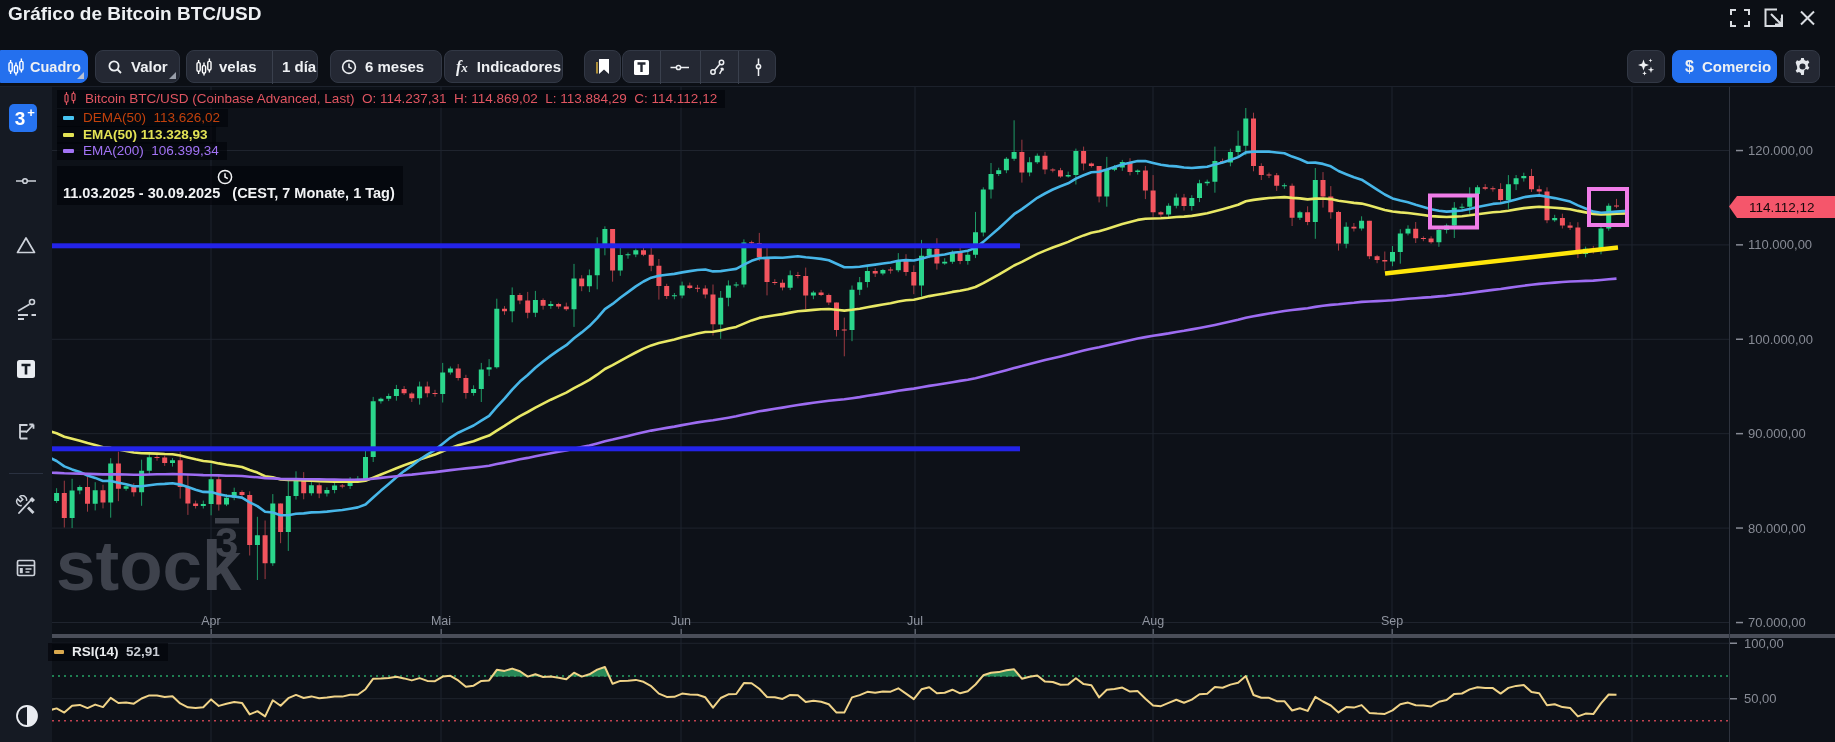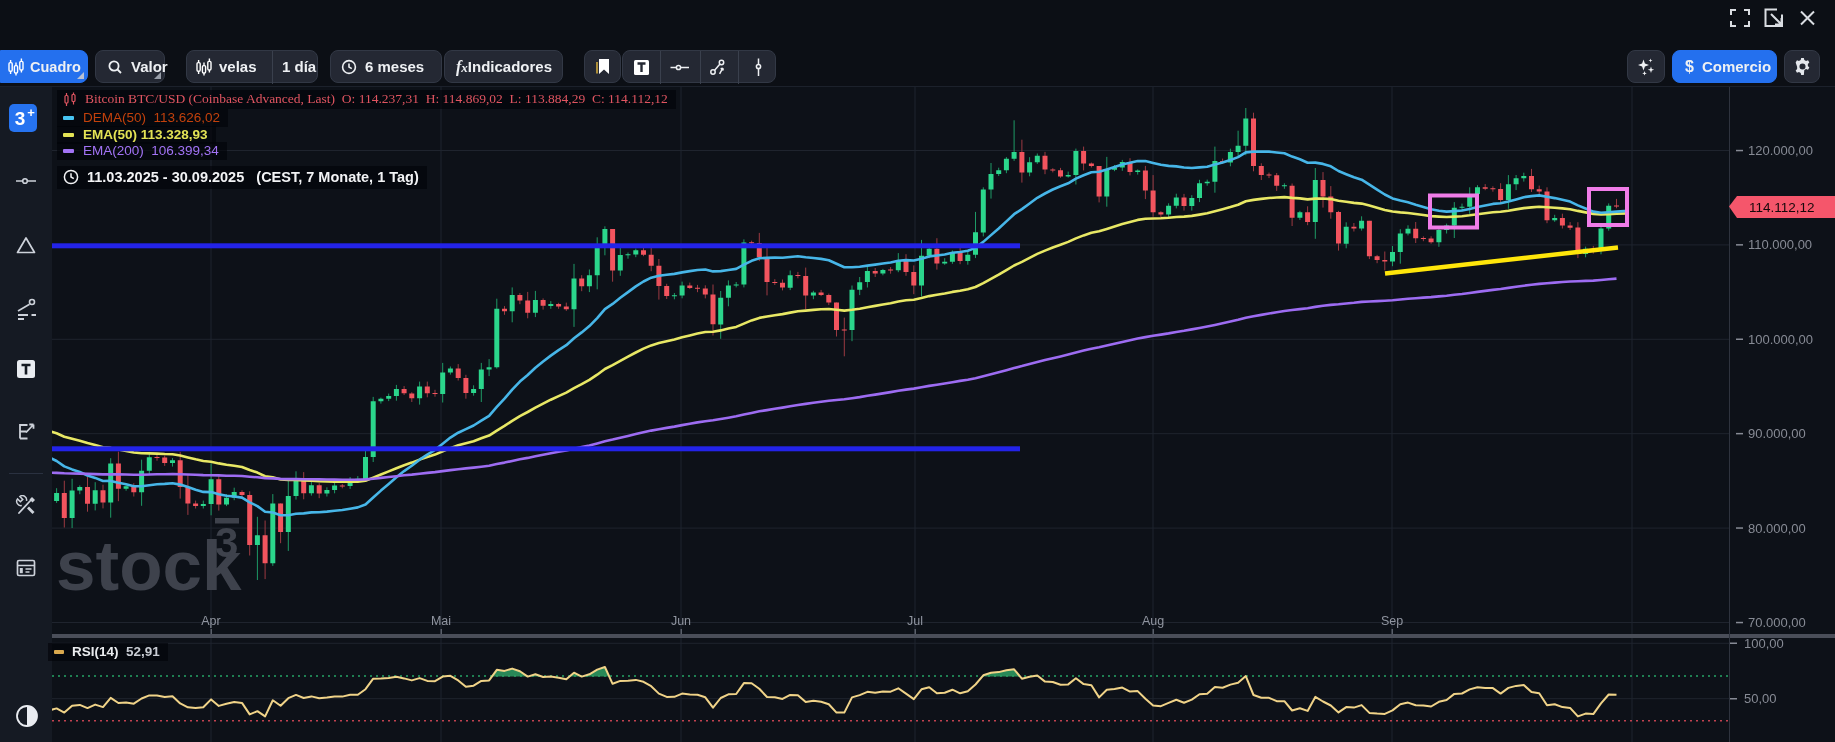--- a/index.html
+++ b/index.html
@@ -17,20 +17,21 @@
   .sep { position:absolute; top:0; width:1px; height:33px; background:#3a404d; }
   #sidebar { position:absolute; left:0; top:86px; width:52px; height:656px; background:#151a23; }
   #sidebar svg { position:absolute; left:15px; }
   #chartsvg { position:absolute; left:0; top:86px; }
   .legend { position:absolute; font-size:13.5px; color:#d8dbe0; }
   .lrow { position:absolute; left:57px; background:rgba(2,4,8,0.62); padding:1px 8px 2px 6px; white-space:nowrap; display:flex; align-items:center; }
 </style>
 </head>
 <body>
   <div id="titlebar">
+    <h1>Gráfico de Bitcoin BTC/USD</h1>
     <svg class="winicons" width="1835" height="28" viewBox="0 0 1835 28">
       <g stroke="#dadde2" stroke-width="2" fill="none">
         <path d="M1731 11 v-5 h5 M1744 6 h5 v5 M1749 17 v5 h-5 M1736 22 h-5 v-5"></path>
         <path d="M1777 5.5 h-11.5 v16.5 h16.5 v-11.5"></path>
         <path d="M1771 10 l10.5 10.5 M1781.5 14 v6.5 H1775"></path>
         <path d="M1801 7.5 l13 13 M1814 7.5 l-13 13"></path>
       </g>
     </svg>
   </div>
 
@@ -40,21 +41,21 @@
         <path d="M2.6 4.6 V2 M2.6 13.2 V16"></path>
         <rect x="1" y="4.6" width="3.2" height="8.6" rx="1.2"></rect>
         <path d="M8 7.6 V4.6 M8 15 V17.6"></path>
         <rect x="6.4" y="7.6" width="3.2" height="7.4" rx="1.2"></rect>
         <path d="M13.4 3.4 V0.6 M13.4 12 V14.6"></path>
         <rect x="11.8" y="3.4" width="3.2" height="8.6" rx="1.2"></rect>
       </svg>
       <span style="margin-left:6px;font-size:14.5px">Cuadro</span>
       <div class="fold" style="border-bottom-color:#b9c2d4"></div>
     </div>
-    <div class="btn" style="left:95px;width:70px;">
+    <div class="btn" style="left:95px;width:85px;">
       <svg width="16" height="16" viewBox="0 0 16 16" style="margin-left:11px;flex:none" fill="none" stroke="#eef0f3" stroke-width="1.8">
         <circle cx="7" cy="7" r="4.6"></circle>
         <path d="M10.5 10.5 L14 14"></path>
       </svg>
       <span style="margin-left:8px">Valor</span>
       <div class="fold"></div>
     </div>
     <div class="btn" style="left:186px;width:132px;">
       <svg width="16" height="18" viewBox="0 0 16 18" style="margin-left:9px;flex:none" fill="none" stroke="#fff" stroke-width="1.4">
         <path d="M2.6 4.6 V2 M2.6 13.2 V16"></path>
@@ -70,21 +71,21 @@
     </div>
     <div class="btn" style="left:330px;width:112px;">
       <svg width="16" height="16" viewBox="0 0 16 16" style="margin-left:10px" fill="none" stroke="#eef0f3" stroke-width="1.6">
         <circle cx="8" cy="8" r="6.4"></circle>
         <path d="M8 4.4 V8 L10.8 9.6"></path>
       </svg>
       <span style="margin-left:8px">6 meses</span>
     </div>
     <div class="btn" style="left:444px;width:119px;">
       <span style="margin-left:11px;font-style:italic;font-weight:bold;font-size:16px;font-family:'Liberation Serif',serif;">f<span style="font-size:13px">x</span></span>
-      <span style="">Indicadores</span>
+      <span style="margin-left:9px">Indicadores</span>
     </div>
     <div class="btn" style="left:584px;width:37px;">
       <svg width="16" height="17" viewBox="0 0 16 17" style="margin-left:10px">
         <path d="M4 1 h10 v15 l-5 -4.4 L4 16 z" fill="#fff"></path>
         <path d="M2 4 v11.5" fill="none" stroke="#e8b93e" stroke-width="1.4"></path>
       </svg>
     </div>
     <div class="btn" style="left:622px;width:154px;">
       <svg width="17" height="17" viewBox="0 0 17 17" style="position:absolute;left:10px;top:8px">
         <rect x="1" y="1" width="15" height="15" rx="1.5" fill="#fff"></rect>
@@ -240,42 +241,42 @@
     <rect x="1730" y="642.5" width="7" height="1.5" fill="#878b95"></rect>
     <text x="1744" y="647.8" font-size="13" fill="#878b95">100,00</text>
     <rect x="1730" y="698.0" width="7" height="1.5" fill="#878b95"></rect>
     <text x="1744" y="703.2" font-size="13" fill="#878b95">50,00</text>
 <path d="M1729 206.5 L1737 196 H1835 V218 H1737 Z" fill="#f5566b"></path>
 <text x="1749" y="212" font-size="13.5" fill="#16090b">114.112,12</text>
 <line x1="0" y1="86.5" x2="1835" y2="86.5" stroke="#1c212b" stroke-width="1"></line>
   </svg>
 
   <div class="legend">
-    <div class="lrow" style="top:90px;color:#e05561;font-family:Liberation Serif, serif;">
+    <div class="lrow" style="top:90px;color:#e05561;">
       <svg width="14" height="15" viewBox="0 0 14 15" fill="none" stroke="#e05561" stroke-width="1.2" style="margin-right:8px">
         <path d="M3.5 3.5 V1 M3.5 11 v3"></path>
         <rect x="2" y="3.5" width="3" height="7.5" rx="1"></rect>
         <path d="M10.5 2.5 V0.5 M10.5 9.5 v3"></path>
         <rect x="9" y="2.5" width="3" height="7" rx="1"></rect>
       </svg>
       <span>Bitcoin BTC/USD (Coinbase Advanced, Last)&nbsp; O: 114.237,31&nbsp; H: 114.869,02&nbsp; L: 113.884,29&nbsp; C: 114.112,12</span>
     </div>
     <div class="lrow" style="top:109px;color:#c2410c;">
       <span style="width:11px;height:4px;background:#47c4f2;border-radius:1px;margin-right:9px"></span>
       <span>DEMA(50)&nbsp; 113.626,02</span>
     </div>
     <div class="lrow" style="top:126px;color:#e3e355;font-weight:bold;">
       <span style="width:11px;height:4px;background:#e3e355;border-radius:1px;margin-right:9px"></span>
       <span>EMA(50)&nbsp;113.328,93</span>
     </div>
     <div class="lrow" style="top:142px;color:#a273f5;">
       <span style="width:11px;height:4px;background:#a273f5;border-radius:1px;margin-right:9px"></span>
       <span>EMA(200)&nbsp; 106.399,34</span>
     </div>
-    <div class="lrow" style="top:166px;color:#f2f3f5;font-weight:bold;font-size:14.5px;padding-top:3px;padding-bottom:4px;">
+    <div class="lrow" style="top:166px;color:#f2f3f5;font-weight:bold;font-size:14.5px;padding-top:3px;padding-bottom:4px;flex-direction:column;">
       <svg width="16" height="16" viewBox="0 0 16 16" fill="none" stroke="#f2f3f5" stroke-width="1.5" style="margin-right:8px">
         <circle cx="8" cy="8" r="6.6"></circle>
         <path d="M8 4.2 V8 L10.8 9.7"></path>
       </svg>
       <span>11.03.2025 - 30.09.2025&nbsp;&nbsp; (CEST, 7 Monate, 1 Tag)</span>
     </div>
     <div class="lrow" style="top:643px;color:#e9ebee;font-weight:bold;left:48px;">
       <span style="width:10px;height:4px;background:#d9a84e;border-radius:1px;margin-right:8px"></span>
       <span>RSI(14)&nbsp; <span style="color:#c9cdd4">52,91</span></span>
     </div>

